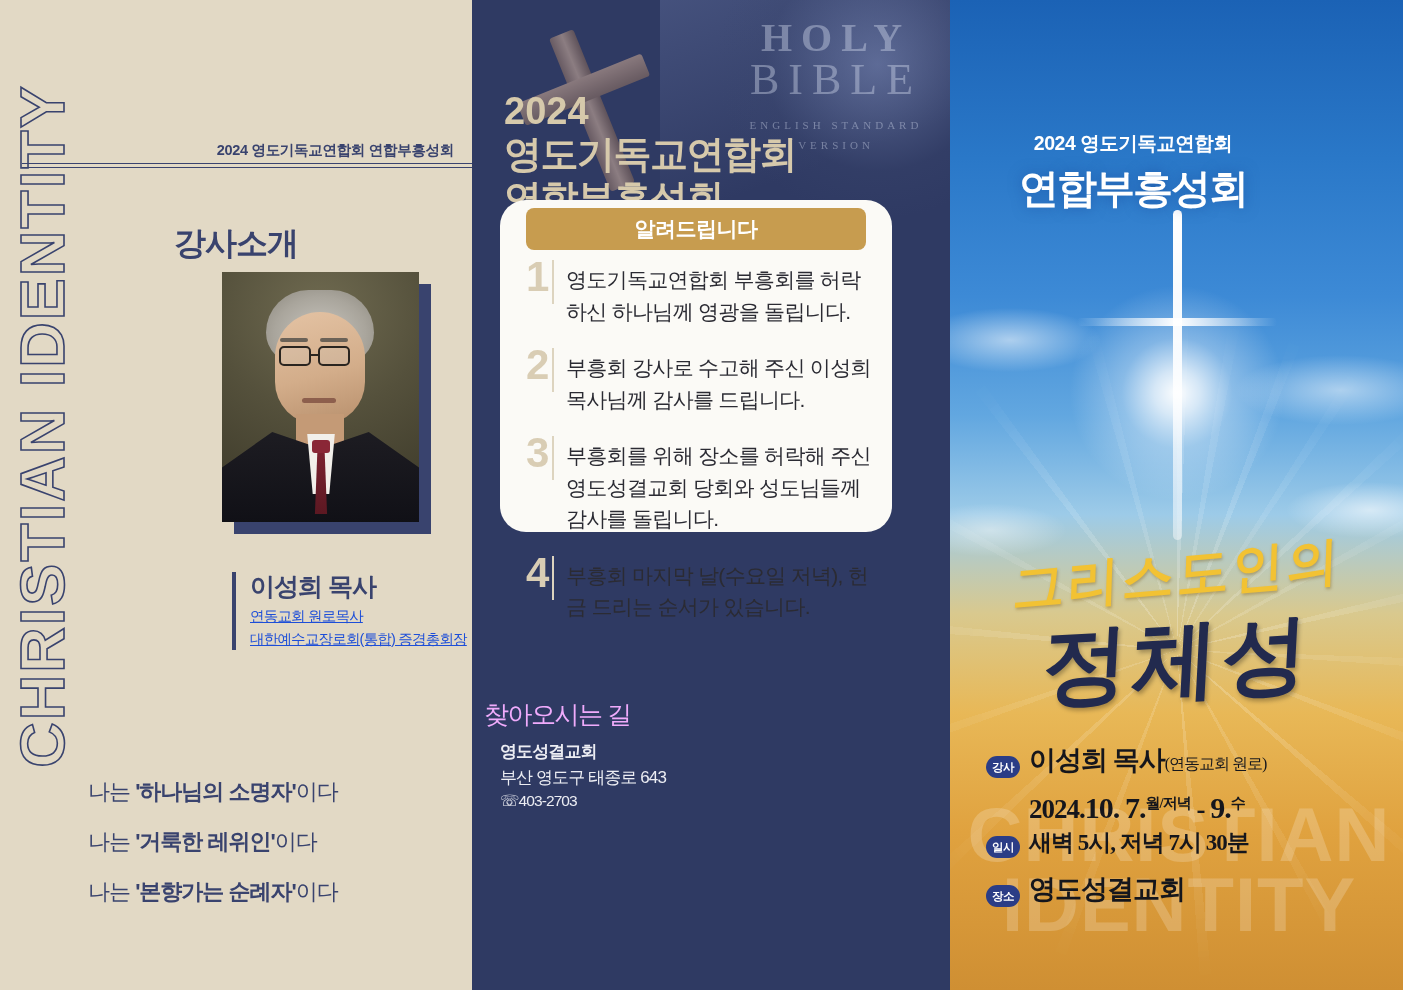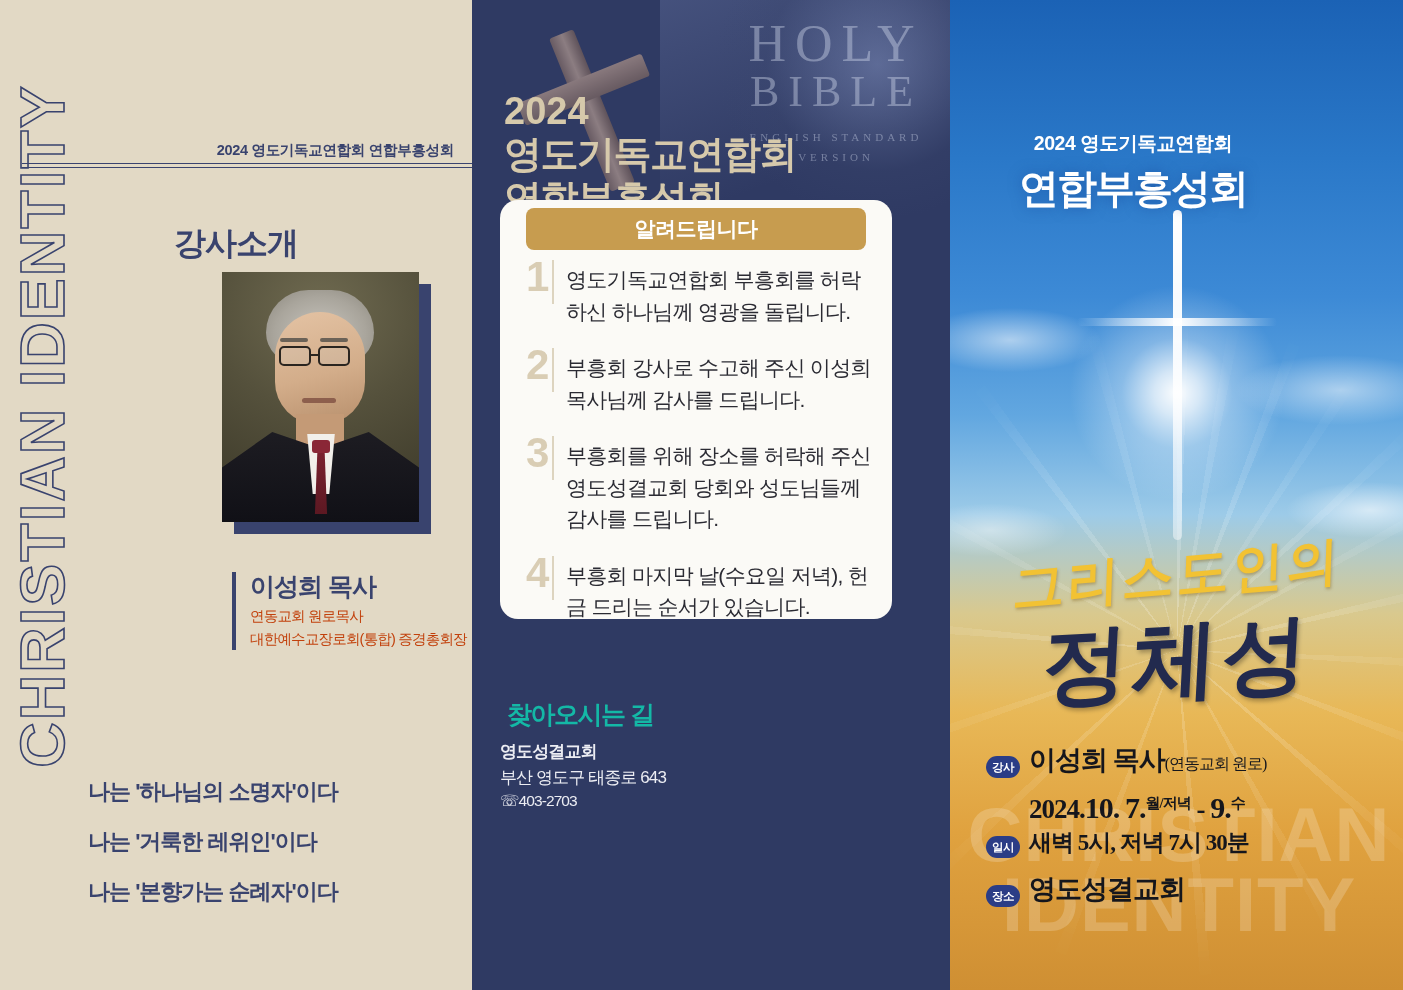--- a/index.html
+++ b/index.html
@@ -74,26 +74,26 @@
     background: linear-gradient(180deg,#7d2230 0%, #5c1822 100%);
     clip-path: polygon(28% 0%, 72% 0%, 88% 100%, 12% 100%); }
   .pt-tieknot { position:absolute; left:90px; top:168px; width:18px; height:13px;
     background:#8a2736; border-radius:3px; }
 
   #speaker-block { position: absolute; left: 232px; top: 570px; padding-left: 18px; }
   #speaker-block:before {
     content:""; position:absolute; left:0; top:2px; width:4px; height:78px; background:#39436e;
   }
   #speaker-name { font-size: 25px; font-weight: bold; color:#39436e; letter-spacing:-1px; }
-  .speaker-sub { font-size: 14.5px; color:#c2410c; letter-spacing:-0.8px; margin-top:4px; }
+  .speaker-sub { font-size: 14.5px; color:#1d4ed8; letter-spacing:-0.8px; margin-top:4px;text-decoration:underline; }
 
   #slogans { position: absolute; left: 88px; top: 777px; }
   .slogan { font-size: 22px; color:#39436e; letter-spacing:-1px; margin-bottom: 20px; }
   .slogan b { font-weight: bold; }
-  .slogan span { font-weight: bold; }
+  .slogan span { font-weight: normal; }
 
   
   #mid-panel {
     position: absolute; left: 472px; top: 0; width: 478px; height: 990px;
     background: #2f3a63; overflow: hidden;
   }
   #mid-bible-bg {
     position: absolute; right: 0; top: 0; width: 290px; height: 215px;
     background:
       radial-gradient(ellipse 70% 90% at 75% 30%, rgba(125,140,185,0.55) 0%, rgba(60,72,112,0.25) 55%, rgba(47,58,99,0) 80%),
@@ -104,33 +104,33 @@
     transform: rotate(-22deg); opacity: 0.62;
   }
   #mid-cross .cv { position:absolute; left:62px; top:0; width:26px; height:165px;
     background: linear-gradient(90deg,#8b6f63,#c5a795,#7d6256); border-radius:3px; }
   #mid-cross .ch { position:absolute; left:8px; top:48px; width:134px; height:24px;
     background: linear-gradient(180deg,#c0a08e,#8a6e60); border-radius:3px; }
   #mid-bibletext {
     position:absolute; right: 14px; top: 18px; width: 200px; text-align:center;
     color: rgba(215,222,240,0.40); font-family: "Liberation Serif", serif; line-height:1;
   }
-  #mid-bibletext .bt1 { font-size: 52px; letter-spacing: 9px; }
+  #mid-bibletext .bt1 { font-size: 40px; letter-spacing: 9px; font-weight: bold; }
   #mid-bibletext .bt2 { font-size: 44px; letter-spacing: 9px; }
   #mid-bibletext .bt3 { font-size: 11px; letter-spacing: 4px; margin-top: 14px; line-height: 1.8; }
 
   #mid-title { position: absolute; left: 32px; top: 90px; }
   #mid-title div {
     font-size: 38px; font-weight: bold; color: #d6c9ab; letter-spacing: -1.5px; line-height: 1.14;
   }
   #mid-title .y { letter-spacing: 0px; }
 
   #notice-card {
-    position: absolute; left: 28px; top: 200px; width: 392px; height: 419px;
-    background: #fbfaf6; border-radius: 18px; text-decoration: underline;
+    position: absolute; left: 28px; top: 200px; width: 392px; height: 332px;
+    background: #fbfaf6; border-radius: 26px; text-decoration: underline;
   }
   #notice-banner {
     position: absolute; left: 26px; top: 8px; width: 340px; height: 42px;
     background: #c79c4f; border-radius: 8px;
     display:flex; align-items:center; justify-content:center;
   }
   #notice-banner span { font-size: 21px; font-weight: bold; color: #fff; letter-spacing: -0.5px; }
 
   #notice-list { position: absolute; left: 26px; top: 62px; width: 350px; }
   .notice-item { position: relative; padding-left: 40px; margin-bottom: 23px; }
@@ -146,22 +146,22 @@
 
   #volunteer { position: absolute; left: 26px; top: 385px; width: 342px; }
   #volunteer-title { font-size: 16.5px; font-weight: bold; color:#39436e; letter-spacing:-0.8px; }
   #volunteer-rule { height:1.6px; background:#3c4160; margin-top:4px; }
   #volunteer-row { margin-top: 9px; font-size: 15px; letter-spacing:-0.7px; color:#2b2b33; }
   #volunteer-row .vb { color:#b8862f; font-weight:bold; }
   #volunteer-row .vdot { color:#b8862f; font-weight:bold; }
   #volunteer-row .vgap { display:inline-block; width:16px; }
 
   #directions-title {
-    position: absolute; left: 35px; top: 698px;
-    font-size: 25px; font-weight: bold; color: #14b8a6; letter-spacing: -1.5px;
+    position: absolute; left: 12px; top: 698px;
+    font-size: 25px; font-weight: normal; color: #f0abfc; letter-spacing: -1.5px;
   }
   #addr { position: absolute; left: 28px; top: 740px; color:#ecedf3; letter-spacing:-0.9px; }
   #addr .a1 { font-size: 17px; font-weight: bold; }
   #addr .a2 { font-size: 17px; margin-top: 3px; }
   #addr .a3 { font-size: 15.5px; margin-top: 3px; }
 
   
   #right-panel {
     position: absolute; left: 950px; top: 0; width: 453px; height: 990px;
     overflow: hidden;
@@ -338,21 +338,21 @@
         <div class="notice-item">
           <div class="notice-num">1</div>
           <div class="notice-text">영도기독교연합회 부흥회를 허락하신 하나님께 영광을 돌립니다.</div>
         </div>
         <div class="notice-item">
           <div class="notice-num">2</div>
           <div class="notice-text">부흥회 강사로 수고해 주신 이성희 목사님께 감사를 드립니다.</div>
         </div>
         <div class="notice-item">
           <div class="notice-num">3</div>
-          <div class="notice-text">부흥회를 위해 장소를 허락해 주신 영도성결교회 당회와 성도님들께 감사를 드립니다.</div>
+          <div class="notice-text">부흥회를 위해 장소를 허락해 주신 영도성결교회 당회와 성도님들께 감사를 돌립니다.</div>
         </div>
         <div class="notice-item">
           <div class="notice-num">4</div>
           <div class="notice-text">부흥회 마지막 날(수요일 저녁), 헌금 드리는 순서가 있습니다.</div>
         </div>
       </div>
 
     </div>
 
     <div id="directions-title">찾아오시는 길</div>

